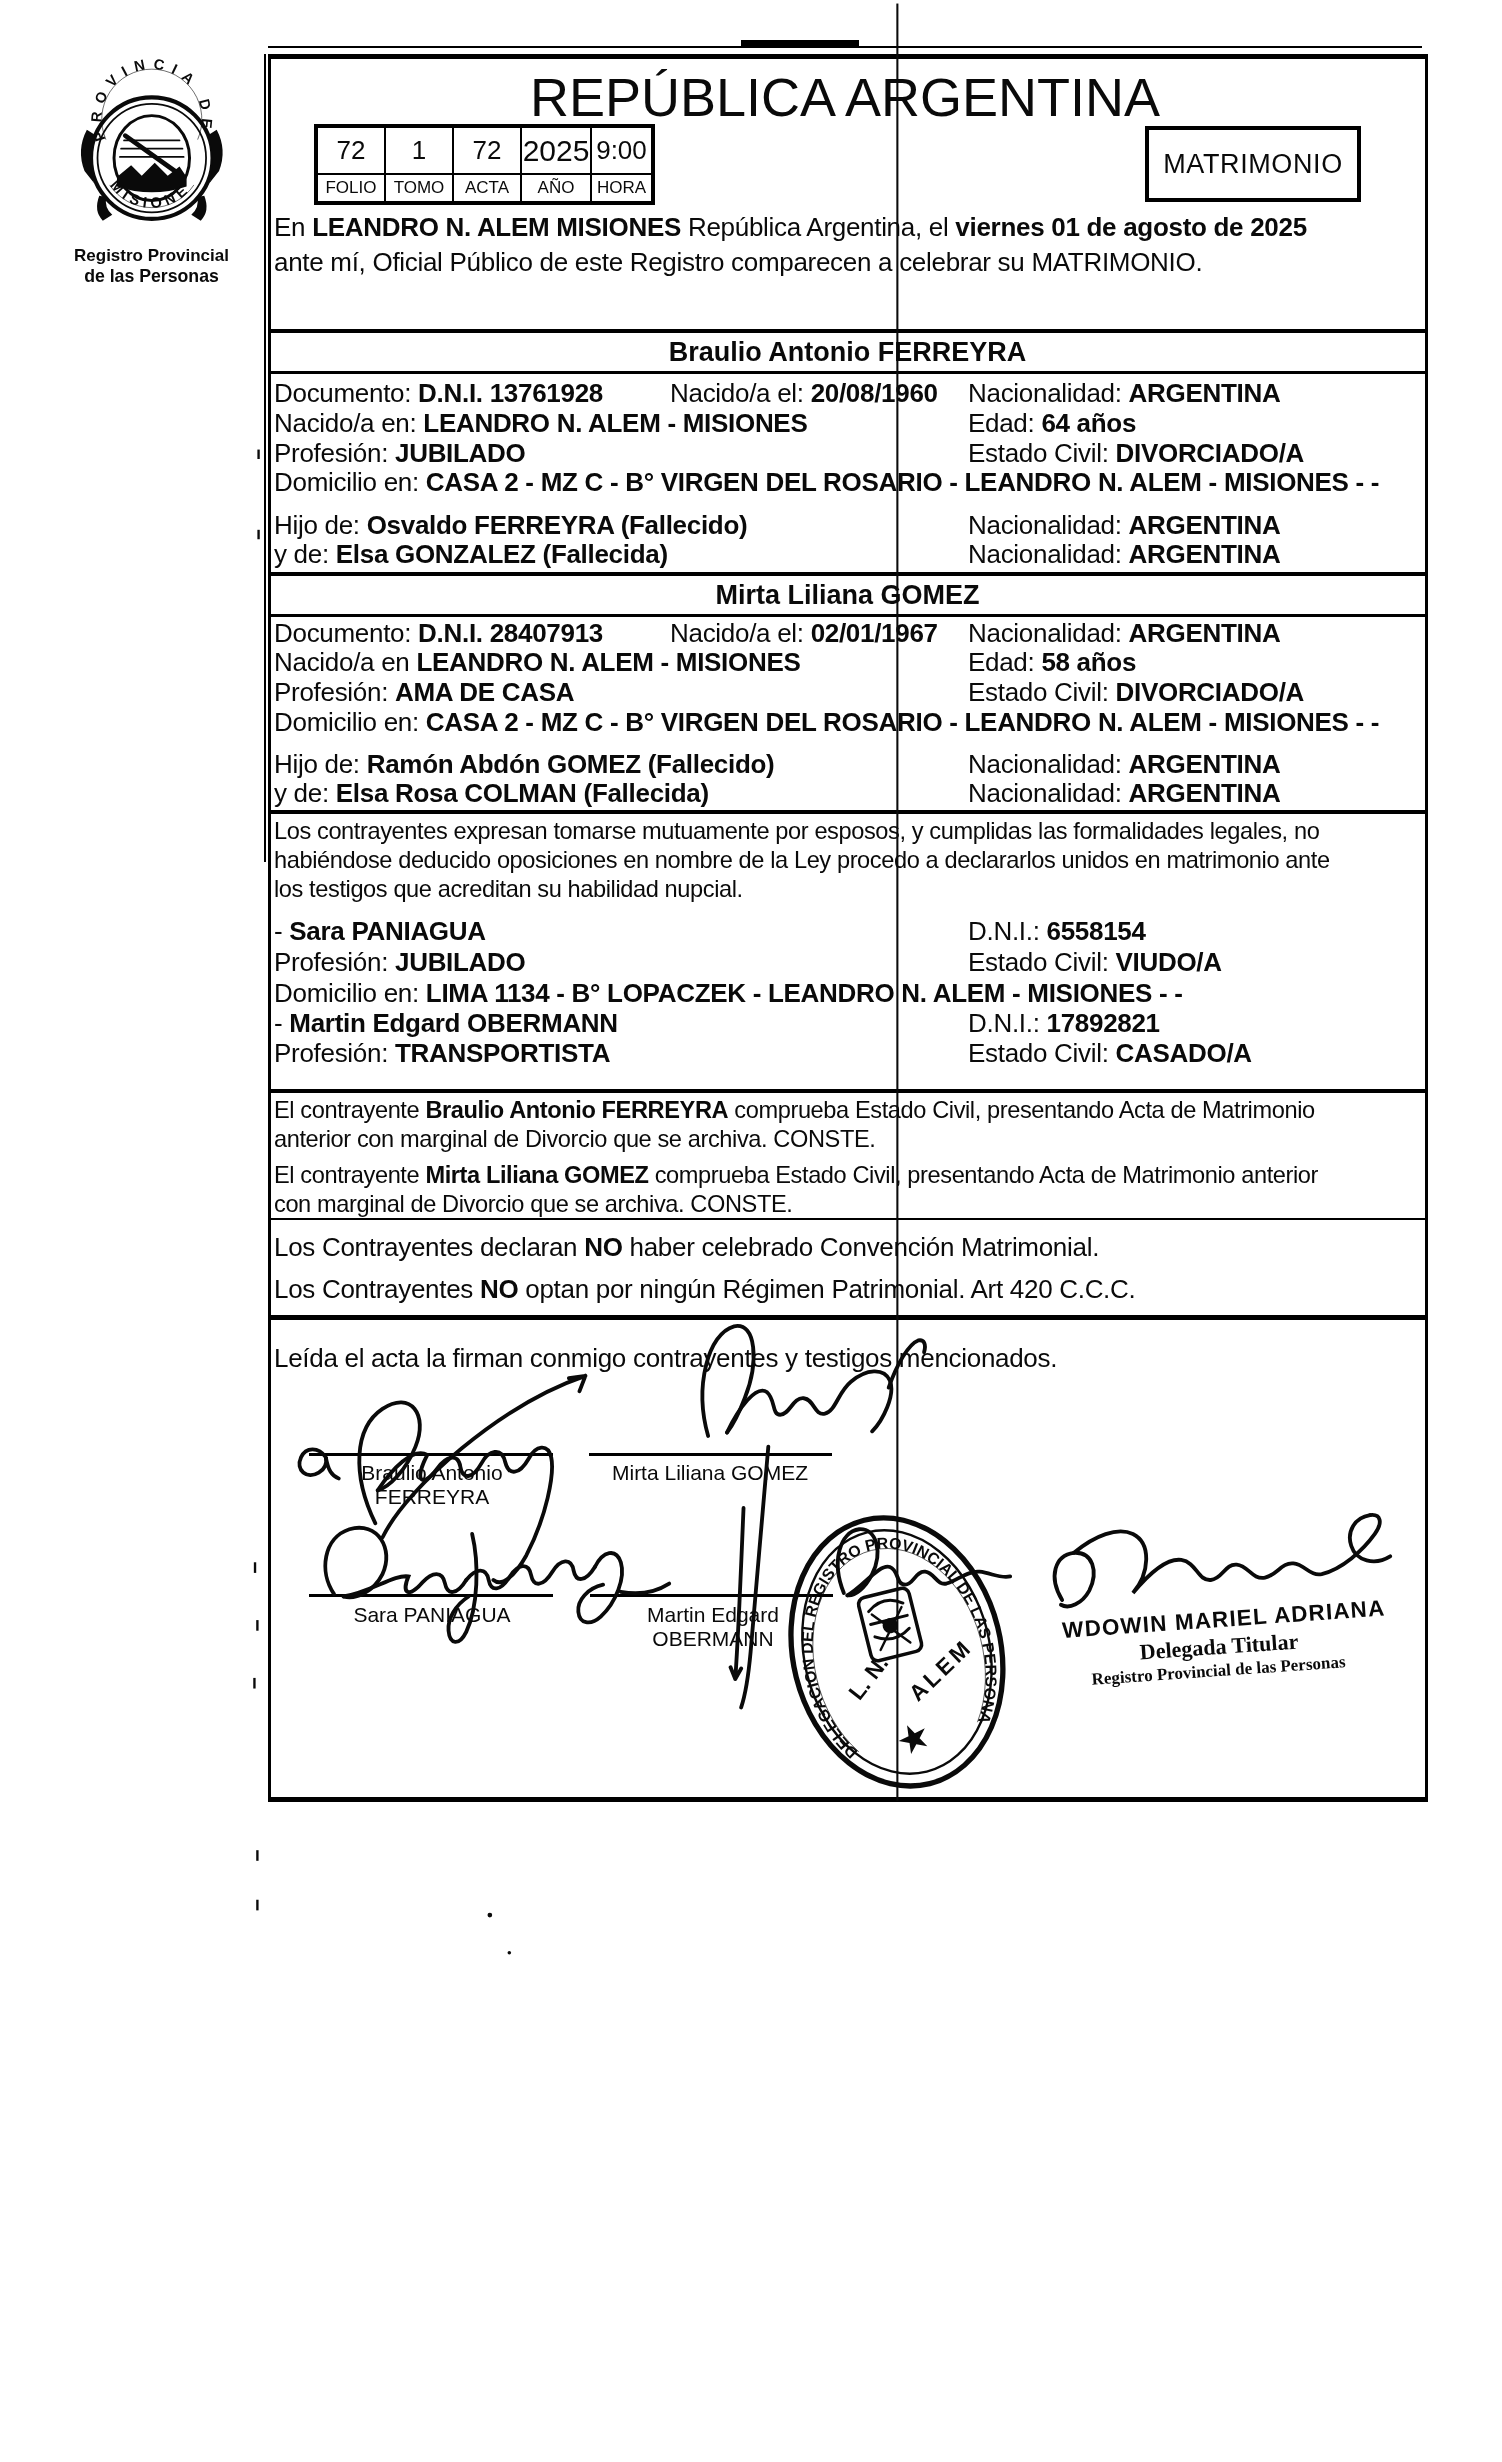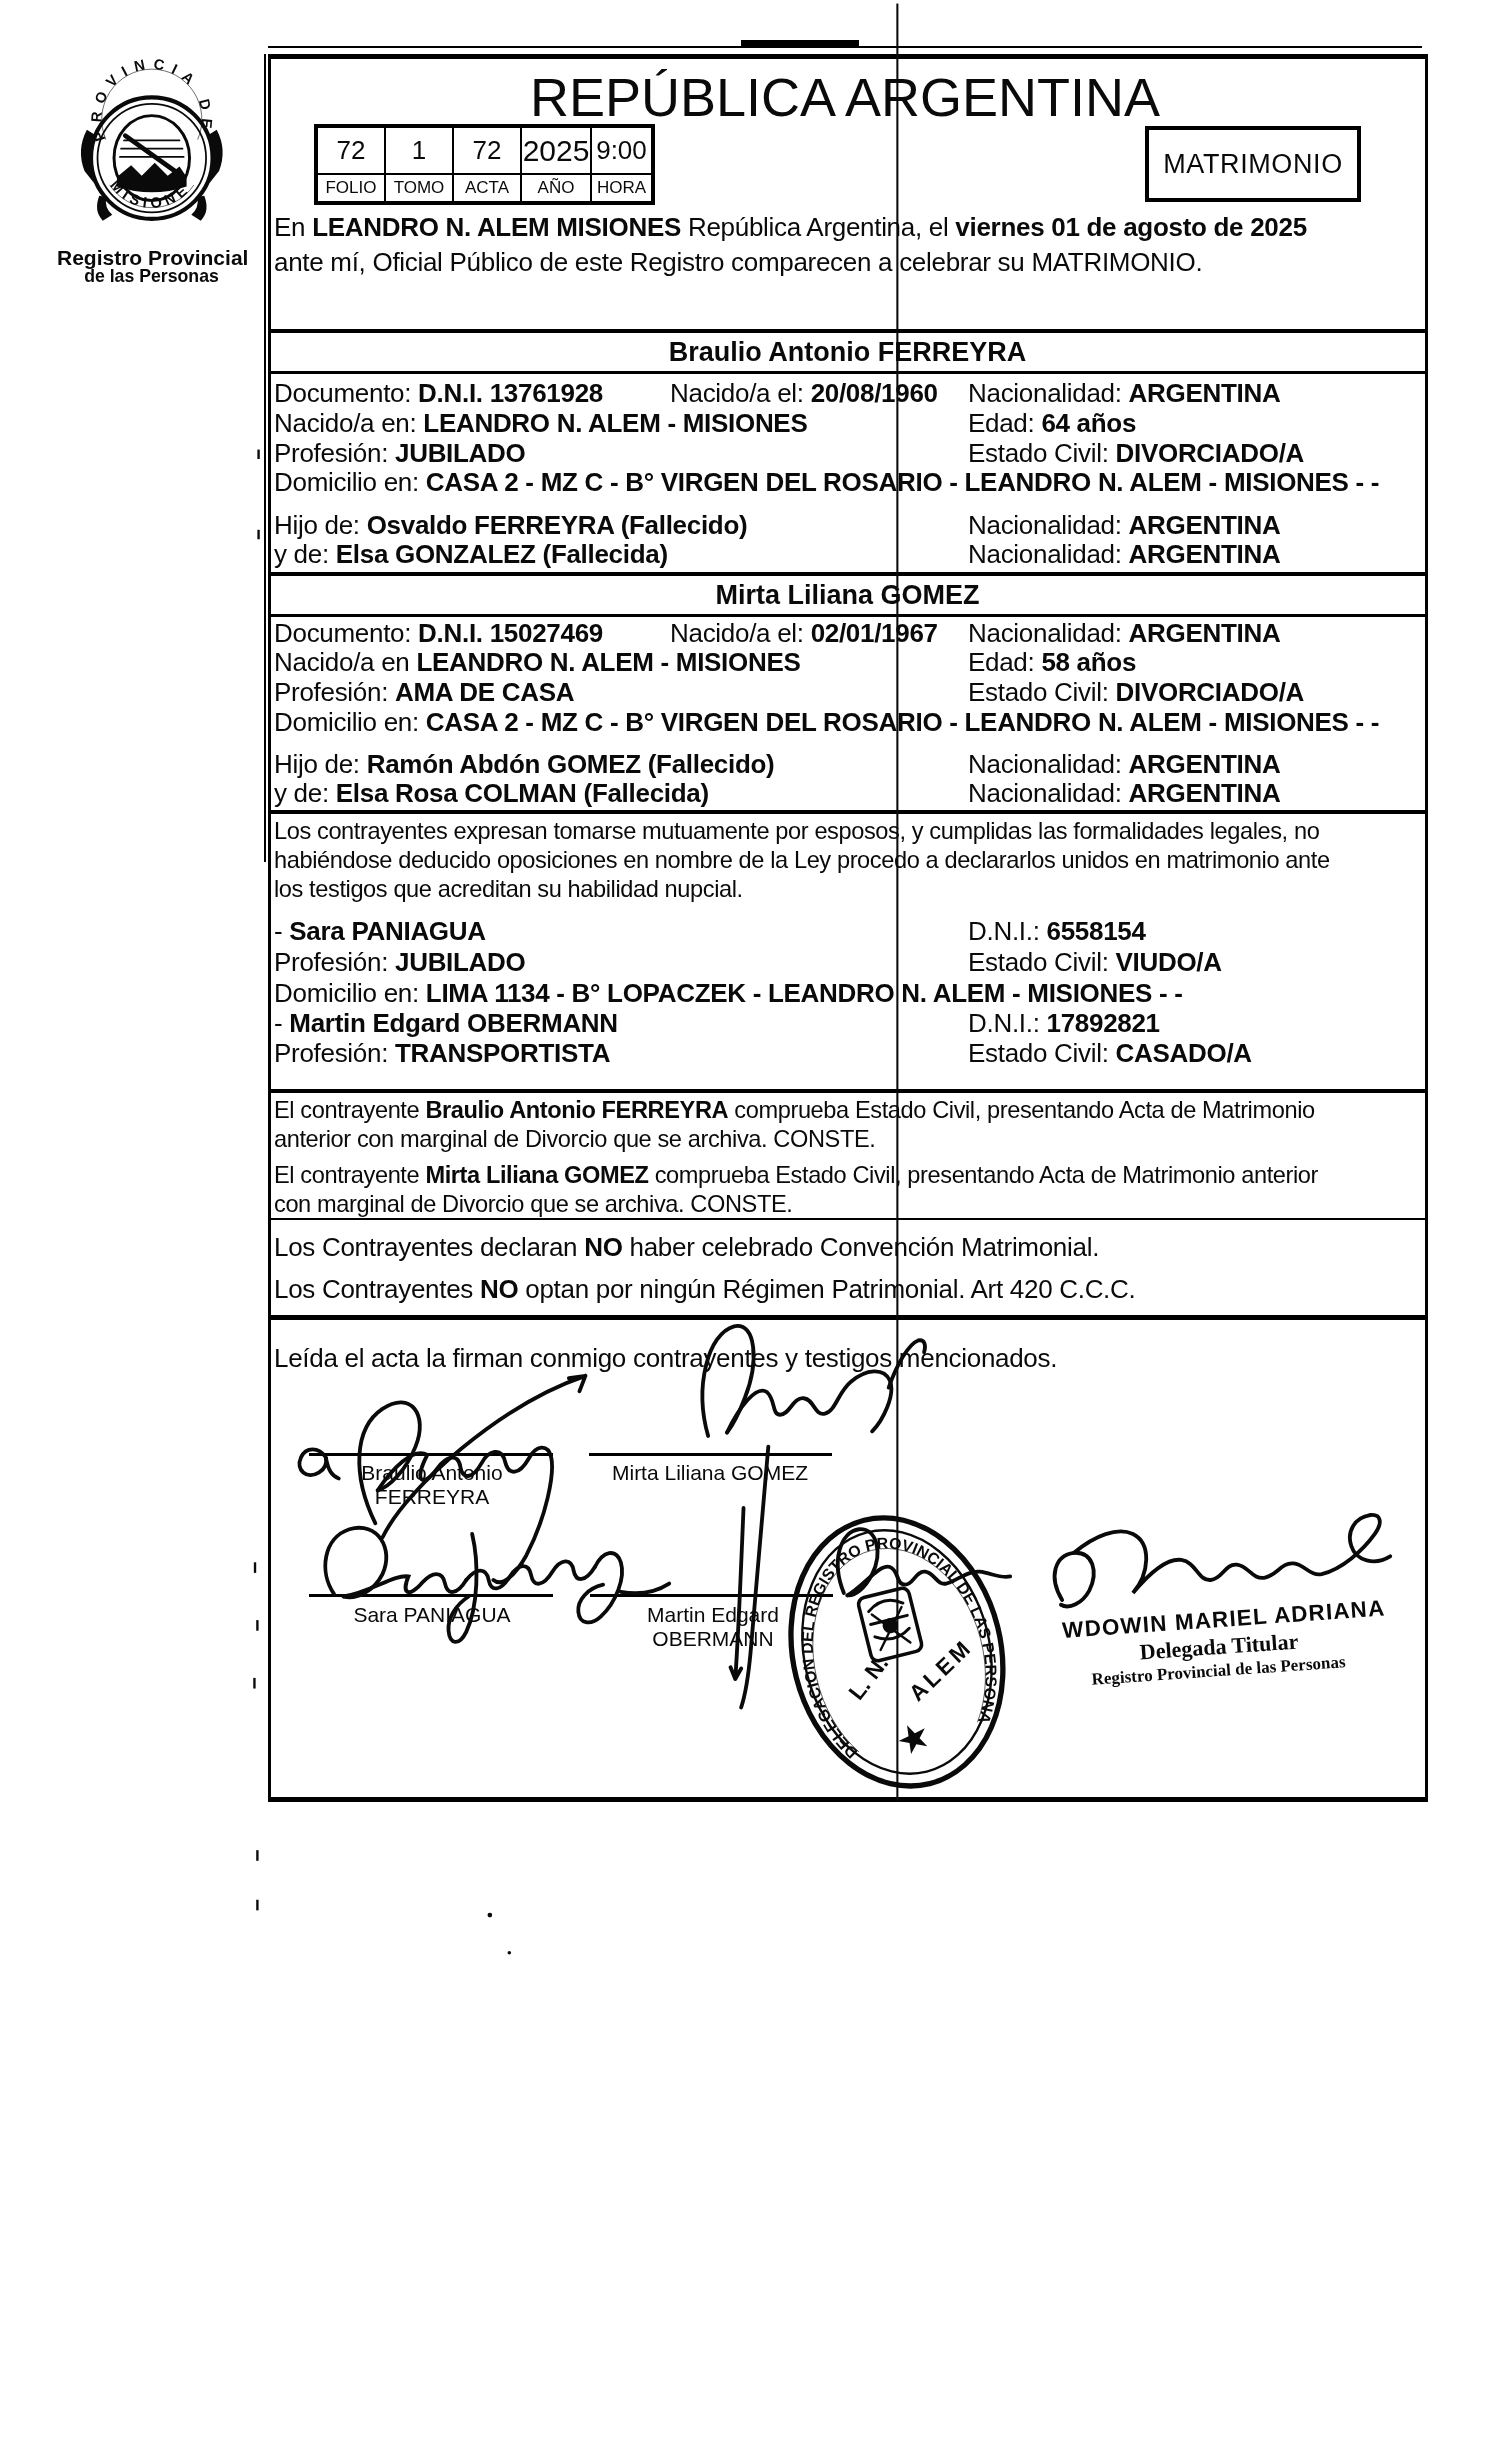--- a/index.html
+++ b/index.html
@@ -27,21 +27,21 @@
 <body>
 
 <div id="page">
 
   <div id="mainbox"></div>
 
   <div class="t" style="left:268px;top:46px;width:1154px;height:1.8px;background:#000"></div>
   <div class="t" style="left:741px;top:40px;width:118px;height:5.9px;background:#000"></div>
   <div class="t" style="left:264px;top:54px;width:1.8px;height:808px;background:#000"></div>
 
-  <div class="t" style="left:57px;top:247px;width:189px;text-align:right;font-size:21px;font-weight:700">Registro Provincial</div>
+  <div class="t" style="left:57px;top:247px;width:189px;text-align:center;font-size:17px;font-weight:700">Registro Provincial</div>
   <div class="t" style="left:57px;top:268px;width:189px;text-align:center;font-size:17.7px;font-weight:700">de las Personas</div>
 
   <div class="t" style="left:268px;top:70px;width:1154px;text-align:center;font-size:54px;letter-spacing:0px">REPÚBLICA ARGENTINA</div>
 
   <div style="position:absolute;left:314px;top:124px;border:3.5px solid #000">
     <div style="display:flex">
       <div class="regcell" style="width:66px;height:45px;font-size:26px">72</div>
       <div class="regcell" style="width:66px;height:45px;font-size:26px">1</div>
       <div class="regcell" style="width:66px;height:45px;font-size:26px">72</div>
       <div class="regcell" style="width:68px;height:45px;font-size:30px">2025</div>
@@ -69,21 +69,21 @@
   <div class="t row" style="left:968px;top:410px"><span class="lbl">Edad: </span><span class="val">64 años</span></div>
   <div class="t row" style="left:274px;top:440px"><span class="lbl">Profesión: </span><span class="val">JUBILADO</span></div>
   <div class="t row" style="left:968px;top:440px"><span class="lbl">Estado Civil: </span><span class="val">DIVORCIADO/A</span></div>
   <div class="t row" style="left:274px;top:469px"><span class="lbl">Domicilio en: </span><span class="val">CASA 2 - MZ C - B° VIRGEN DEL ROSARIO - LEANDRO N. ALEM - MISIONES - -</span></div>
   <div class="t row" style="left:274px;top:512px"><span class="lbl">Hijo de: </span><span class="val">Osvaldo FERREYRA (Fallecido)</span></div>
   <div class="t row" style="left:968px;top:512px"><span class="lbl">Nacionalidad: </span><span class="val">ARGENTINA</span></div>
   <div class="t row" style="left:274px;top:541px"><span class="lbl">y de: </span><span class="val">Elsa GONZALEZ (Fallecida)</span></div>
   <div class="t row" style="left:968px;top:541px"><span class="lbl">Nacionalidad: </span><span class="val">ARGENTINA</span></div>
 
   <div class="band" style="top:572px">Mirta Liliana GOMEZ</div>
-  <div class="t row" style="left:274px;top:620px"><span class="lbl">Documento: </span><span class="val">D.N.I. 15027469</span></div>
+  <div class="t row" style="left:274px;top:620px"><span class="lbl">Documento: </span><span class="val">D.N.I. 28407913</span></div>
   <div class="t row" style="left:670px;top:620px"><span class="lbl">Nacido/a el: </span><span class="val">02/01/1967</span></div>
   <div class="t row" style="left:968px;top:620px"><span class="lbl">Nacionalidad: </span><span class="val">ARGENTINA</span></div>
   <div class="t row" style="left:274px;top:649px"><span class="lbl">Nacido/a en </span><span class="val">LEANDRO N. ALEM - MISIONES</span></div>
   <div class="t row" style="left:968px;top:649px"><span class="lbl">Edad: </span><span class="val">58 años</span></div>
   <div class="t row" style="left:274px;top:679px"><span class="lbl">Profesión: </span><span class="val">AMA DE CASA</span></div>
   <div class="t row" style="left:968px;top:679px"><span class="lbl">Estado Civil: </span><span class="val">DIVORCIADO/A</span></div>
   <div class="t row" style="left:274px;top:709px"><span class="lbl">Domicilio en: </span><span class="val">CASA 2 - MZ C - B° VIRGEN DEL ROSARIO - LEANDRO N. ALEM - MISIONES - -</span></div>
   <div class="t row" style="left:274px;top:751px"><span class="lbl">Hijo de: </span><span class="val">Ramón Abdón GOMEZ (Fallecido)</span></div>
   <div class="t row" style="left:968px;top:751px"><span class="lbl">Nacionalidad: </span><span class="val">ARGENTINA</span></div>
   <div class="t row" style="left:274px;top:780px"><span class="lbl">y de: </span><span class="val">Elsa Rosa COLMAN (Fallecida)</span></div>

